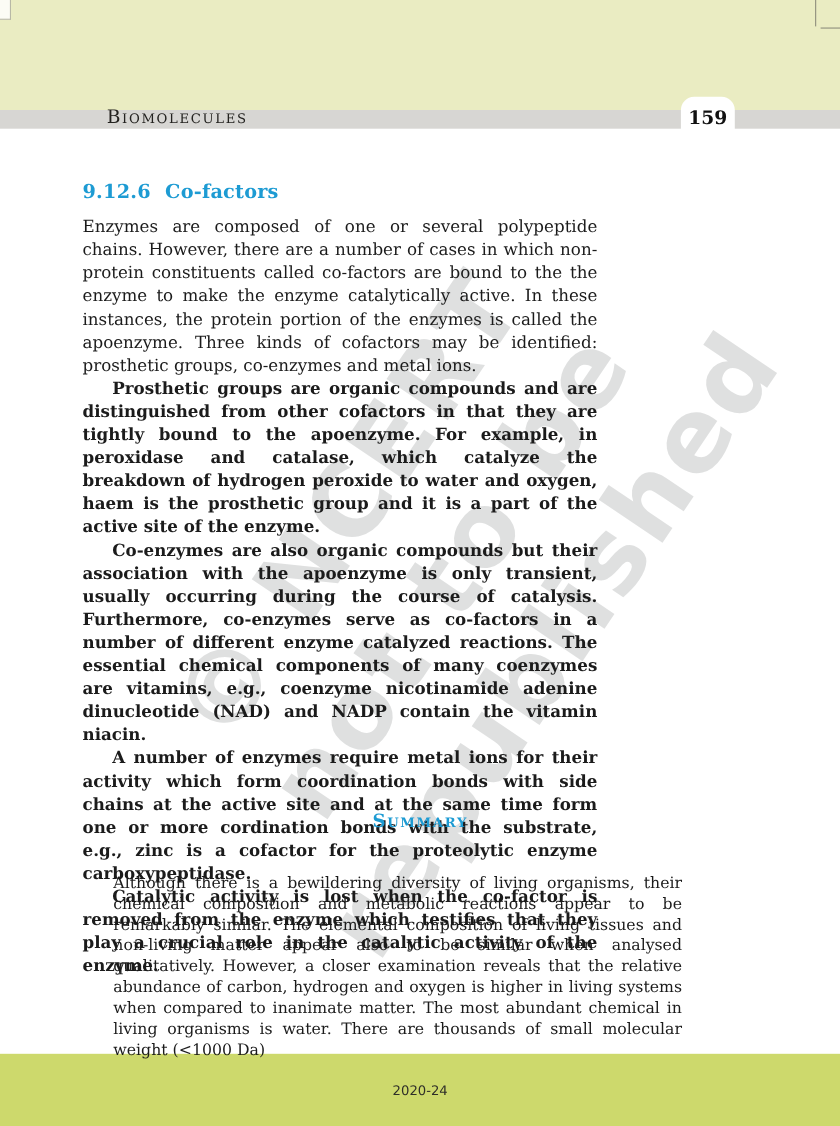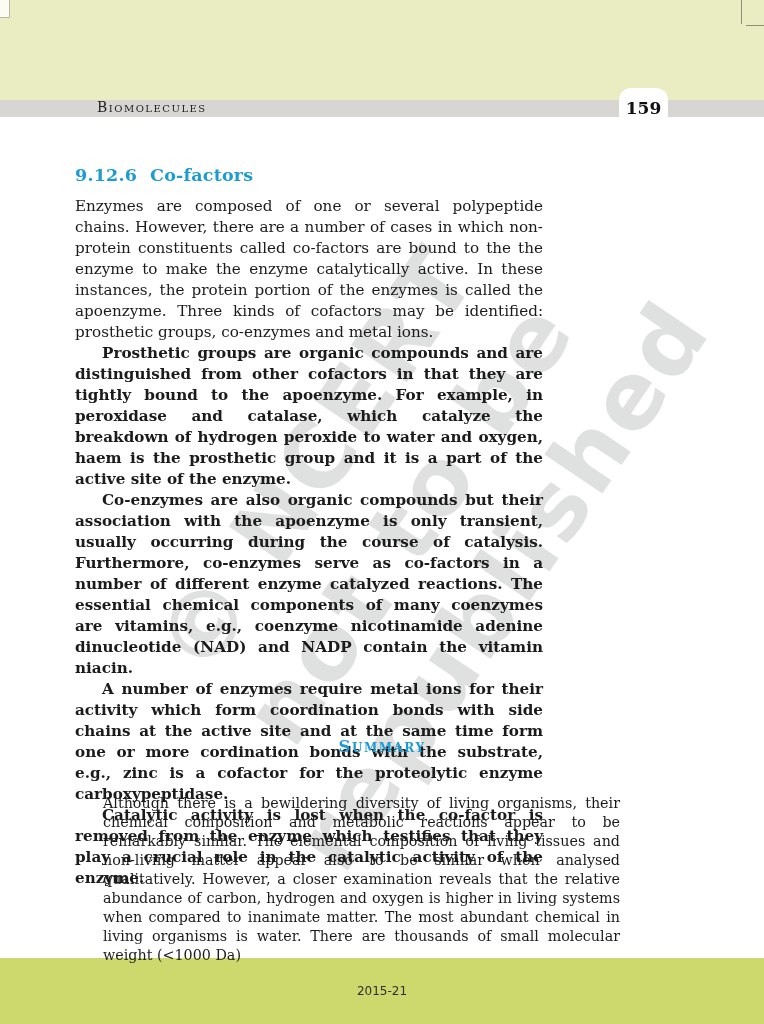--- a/index.html
+++ b/index.html
@@ -30,21 +30,21 @@
   .crop-br-h { top:987px; left:746px; width:18px; height:1px; }
 
   .header-strip {
     position:absolute; top:100px; left:0; right:0; height:17px;
     background:var(--header-strip,#d7d6d3);
   }
   .running-head {
     position:absolute; top:99px; left:97px; height:17px;
     line-height:17px;
     font-variant:small-caps;
-    font-size:14px; letter-spacing:1.5px;
+    font-size:17px; letter-spacing:1.5px;
     color:#23221f;
   }
   .page-tab {
     position:absolute; top:88px; left:619px; width:49px; height:31px;
     background:#ffffff;
     border-radius:12px 12px 0 0;
     display:flex; align-items:flex-end; justify-content:center;
     padding-bottom:1px;
     font-weight:bold; font-size:17px; color:#111;
   }
@@ -150,16 +150,16 @@
     <p class="indent">A number of enzymes require metal ions for their activity which form coordination bonds with side chains at the active site and at the same time form one or more cordination bonds with the substrate, e.g., zinc is a cofactor for the proteolytic enzyme carboxypeptidase.</p>
     <p class="indent">Catalytic  activity is lost when the co-factor is removed from the enzyme which testifies that they play a crucial role in the catalytic activity of the enzyme.</p>
   </div>
 
   <div class="summary-block">
     <div class="summary-heading">Summary</div>
     <p class="summary-text">Although there is a bewildering diversity of living organisms, their chemical composition and metabolic reactions appear to be remarkably similar. The elemental composition of living tissues and non-living matter appear also to be similar when analysed qualitatively. However, a closer examination reveals that the relative abundance of carbon, hydrogen and oxygen is higher in living systems when compared to inanimate matter. The most abundant chemical in living organisms is water. There are thousands of small molecular weight (&lt;1000 Da)</p>
   </div>
 
   <div class="footer-band">
-    <div class="footer-year">2015-21</div>
+    <div class="footer-year">2020-24</div>
   </div>
 
 </div>
 
 </body></html>

